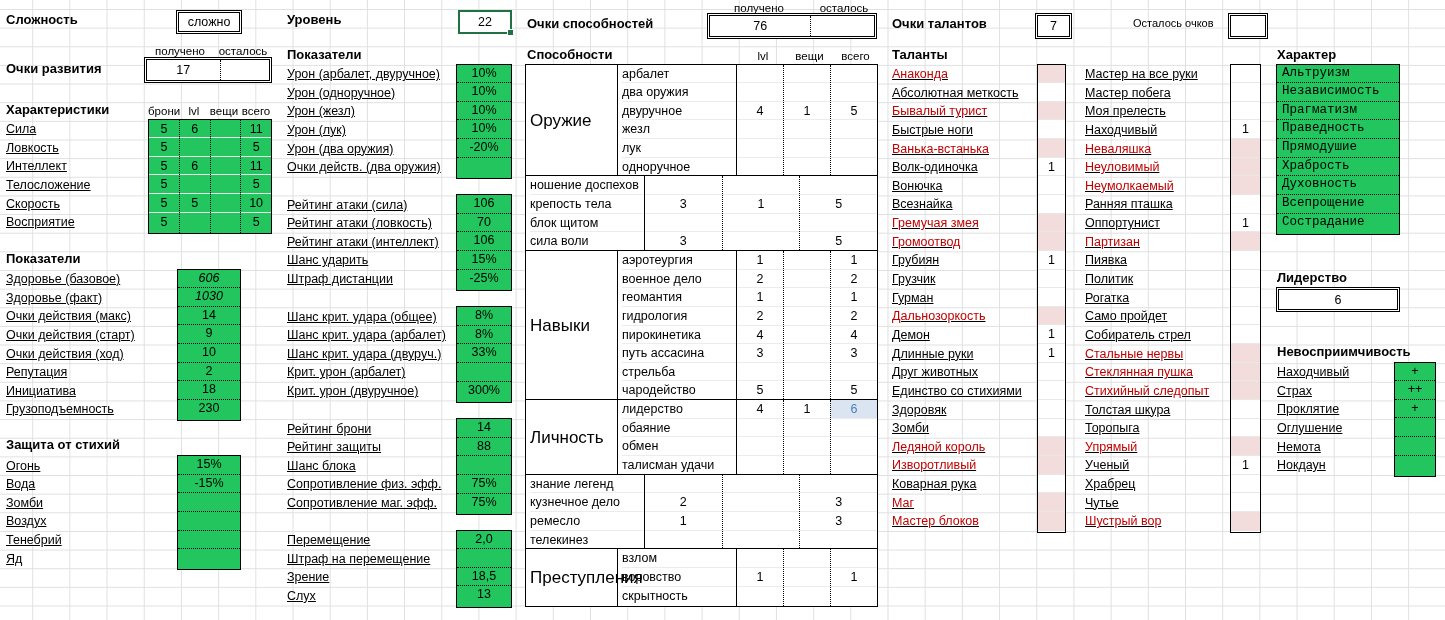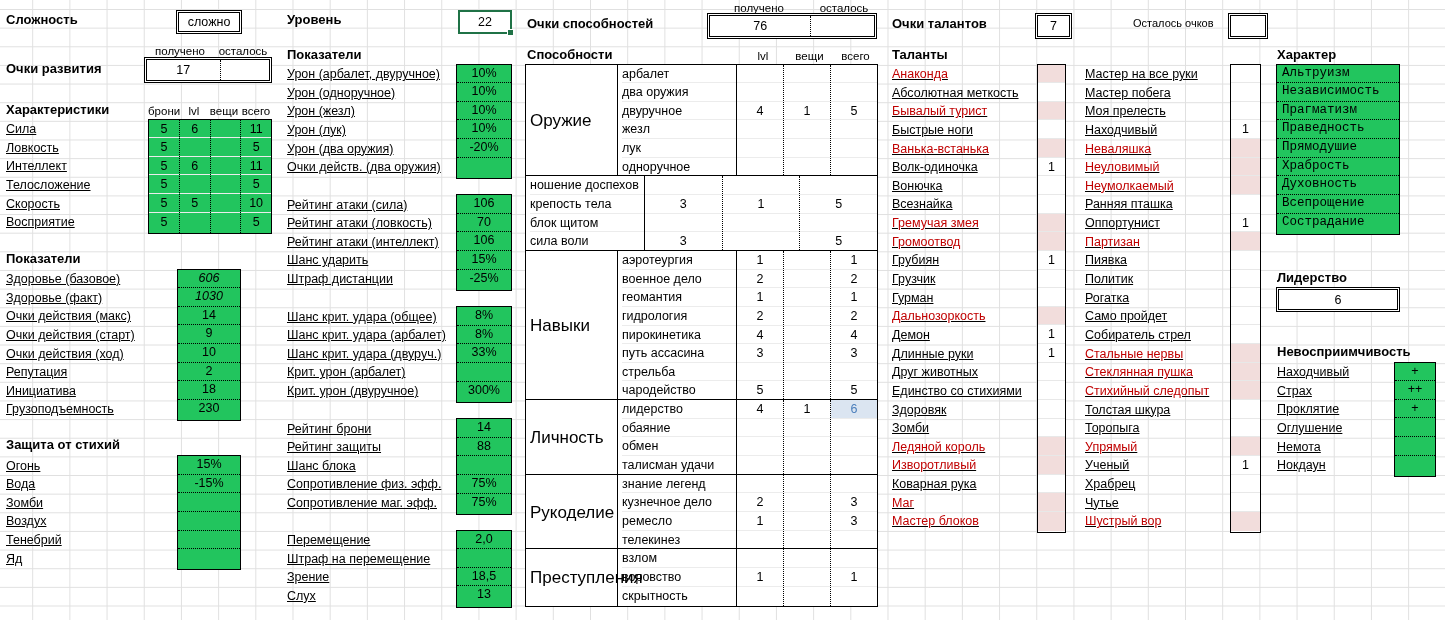--- a/index.html
+++ b/index.html
@@ -371,21 +371,20 @@
         <div class="cell"></div>
       </div>
       <div class="gcol dl">
         <div class="cell hl">6</div>
         <div class="cell"></div>
         <div class="cell"></div>
         <div class="cell"></div>
       </div>
     </div>
     <div class="agroup" style="top: 473.8px; height: 77.6px;">
-      <div class="gname">Рукоделие</div>
       <div class="gitems">
         <div class="row lbl">знание легенд</div>
         <div class="row lbl">кузнечное дело</div>
         <div class="row lbl">ремесло</div>
         <div class="row lbl">телекинез</div>
       </div>
       <div class="gcol">
         <div class="cell"></div>
         <div class="cell">2</div>
         <div class="cell">1</div>

